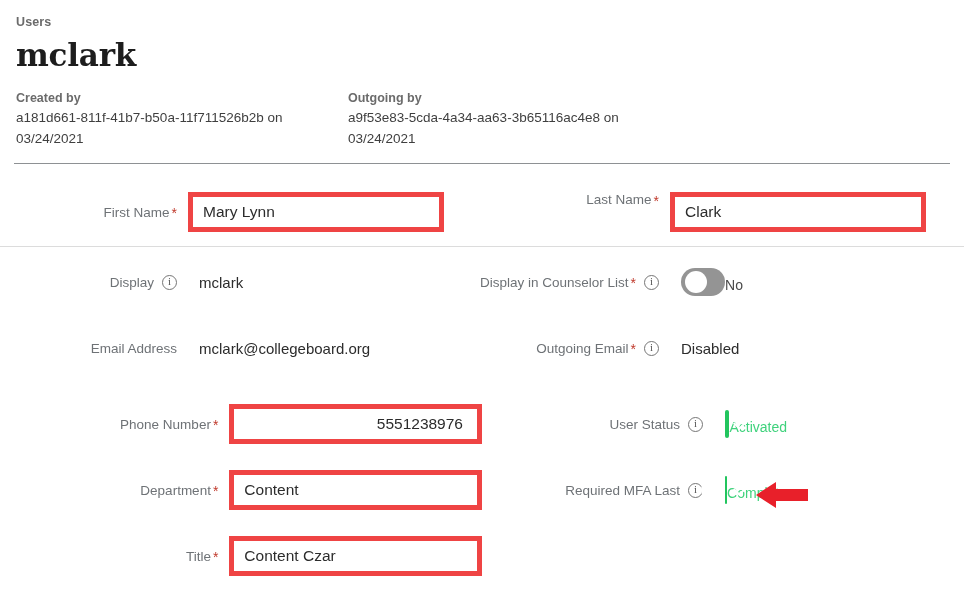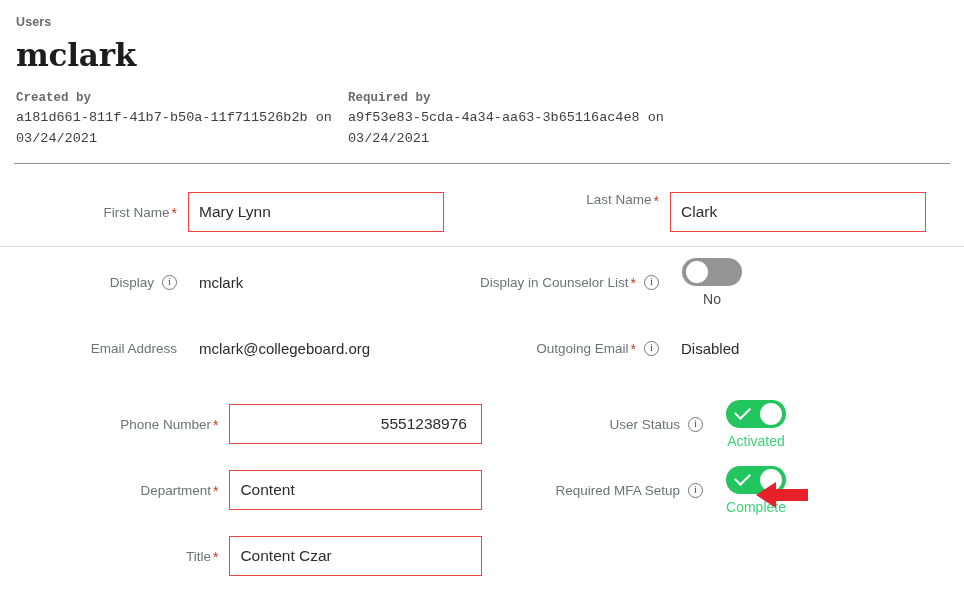--- a/index.html
+++ b/index.html
@@ -33,21 +33,20 @@
     font-weight: bold;
     color: #1d1d1d;
     line-height: 38px;
     margin-top: 6px;
     letter-spacing: -0.2px;
   }
 
   .meta-row {
     display: flex;
     margin-top: 15px;
-    font-family: Liberation Mono, monospace;
   }
   .meta-block {
     font-size: 13.5px;
     line-height: 20px;
     color: #4a4a4a;
   }
   .meta-block.created { width: 332px; }
   .meta-block.modified { width: 330px; }
   .meta-label {
     font-weight: bold;
@@ -129,21 +128,21 @@
     margin-left: 6px;
     flex: none;
     box-sizing: border-box;
   }
   .info-icon span { position: relative; top: -0.5px; }
 
   .text-input {
     width: 256px;
     height: 40px;
     box-sizing: border-box;
-    border: 1px solid #ef4444;
+    border: 5px solid #ef4444;
     background: #fff;
     font-family: "Liberation Sans", sans-serif;
     font-size: 15.5px;
     color: #2c2c2c;
     padding: 0 10px;
     outline: none;
   }
   .text-input.align-right { text-align: right; padding-right: 14px; }
 
   .static-value {
@@ -166,21 +165,21 @@
     height: 50px;
     margin-bottom: 16px;
   }
   .row.tall { height: 50px; margin-left: 44px; }
   .row.compact { height: 30px; margin-bottom: 36px; }
 
   
   .toggle-wrap {
     padding-left: 11px;
     display: flex;
-    flex-direction: column;
+    flex-direction: row;
     align-items: center;
     width: 62px;
   }
   .toggle {
     width: 60px;
     height: 28px;
     border-radius: 14px;
     position: relative;
     box-sizing: border-box;
     cursor: pointer;
@@ -231,21 +230,21 @@
 <div class="page-header">
   <div class="breadcrumb">Users</div>
   <div class="page-title">mclark</div>
 
   <div class="meta-row">
     <div class="meta-block created">
       <div class="meta-label">Created by</div>
       <div class="meta-value">a181d661-811f-41b7-b50a-11f711526b2b on 03/24/2021</div>
     </div>
     <div class="meta-block modified">
-      <div class="meta-label">Required by</div>
+      <div class="meta-label">Outgoing by</div>
       <div class="meta-value">a9f53e83-5cda-4a34-aa63-3b65116ac4e8 on 03/24/2021</div>
     </div>
   </div>
 </div>
 
 <div class="divider-strong"></div>
 
 <div class="name-section">
   <div class="field-col-left">
     <div class="label label-left">
@@ -352,21 +351,21 @@
         <div class="toggle on">
           <div class="check"></div>
           <div class="knob"></div>
         </div>
         <div class="toggle-label green">Activated</div>
       </div>
     </div>
 
     <div class="row tall">
       <div class="label label-right">
-        <span>Required MFA Setup</span>
+        <span>Required MFA Last</span>
         <span class="info-icon">
             <span>i</span>
           </span>
       </div>
       <div class="toggle-wrap">
         <div class="toggle on">
           <div class="check"></div>
           <div class="knob"></div>
         </div>
         <div class="toggle-label green">Complete</div>

